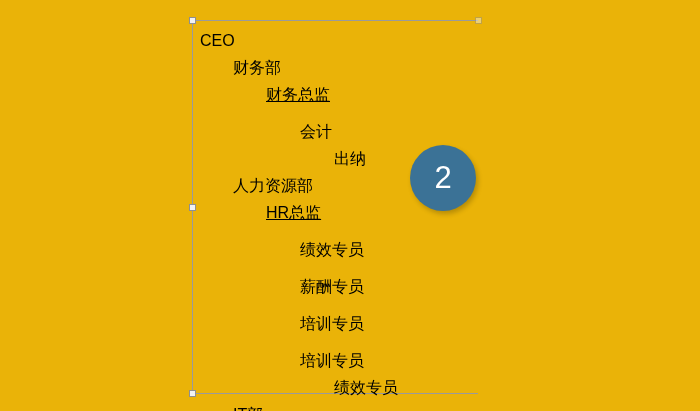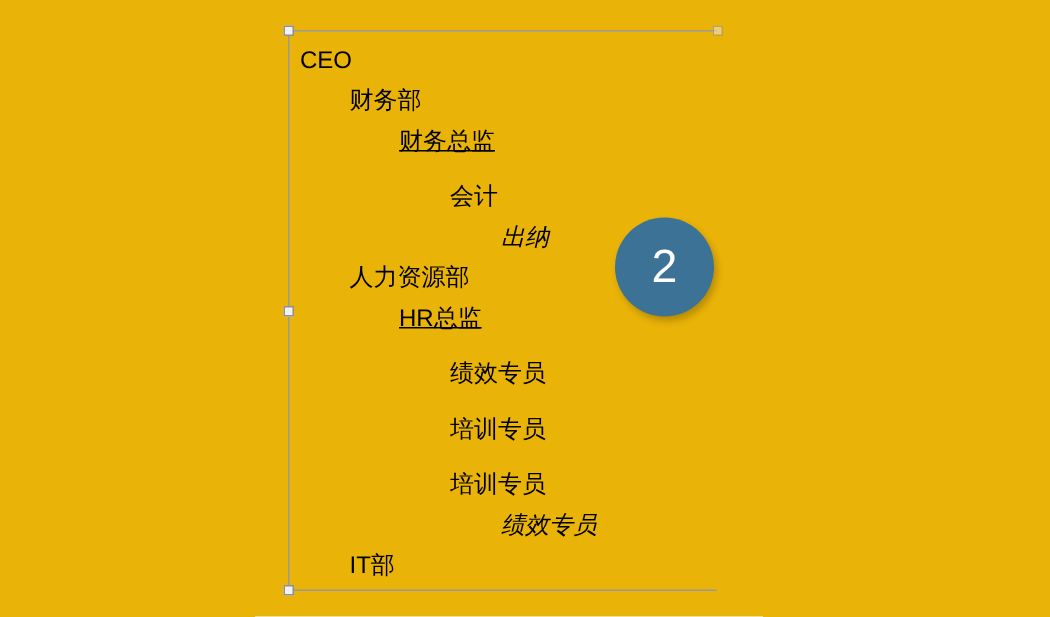--- a/index.html
+++ b/index.html
@@ -55,21 +55,21 @@
   #outline li {
     color: #000000;
     font-size: 16px;
     line-height: 27px;
     white-space: nowrap;
   }
   .lvl-0 { padding-left: 7px;   }
   .lvl-1 { padding-left: 40px;  }
   .lvl-2 { padding-left: 73px; text-decoration: underline;  }
   .lvl-3 { padding-left: 107px; margin-top: 10px; }
-  .lvl-4 { padding-left: 141px; font-style: italic; }
+  .lvl-4 { padding-left: 141px; }
 
   
   #badge {
     position: absolute;
     left: 410px;
     top: 145px;
     width: 66px;
     height: 66px;
     border-radius: 50%;
     background: #3b7296;
@@ -101,20 +101,21 @@
 
     <ul id="outline">
       <li class="lvl-0">CEO</li>
       <li class="lvl-1">财务部</li>
       <li class="lvl-2">财务总监</li>
       <li class="lvl-3">会计</li>
       <li class="lvl-4">出纳</li>
       <li class="lvl-1">人力资源部</li>
       <li class="lvl-2">HR总监</li>
       <li class="lvl-3">绩效专员</li>
+      <li class="lvl-3">薪酬专员</li>
       <li class="lvl-3">培训专员</li>
       <li class="lvl-3">培训专员</li>
       <li class="lvl-4">绩效专员</li>
       <li class="lvl-1">IT部</li>
 
     </ul>
   </div>
 
   <div id="badge">
     <span class="num">2</span>

